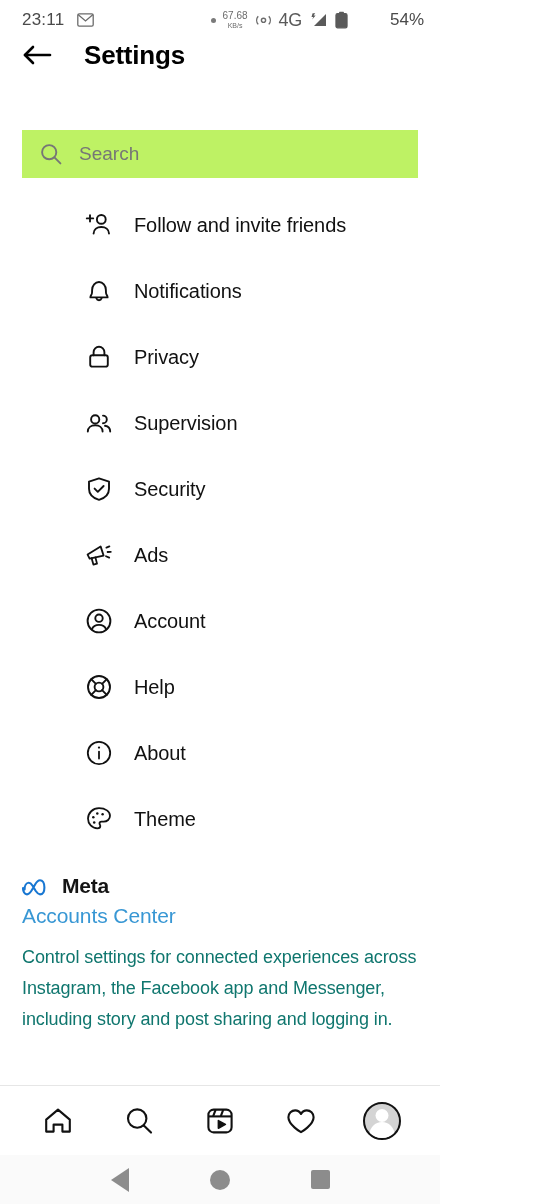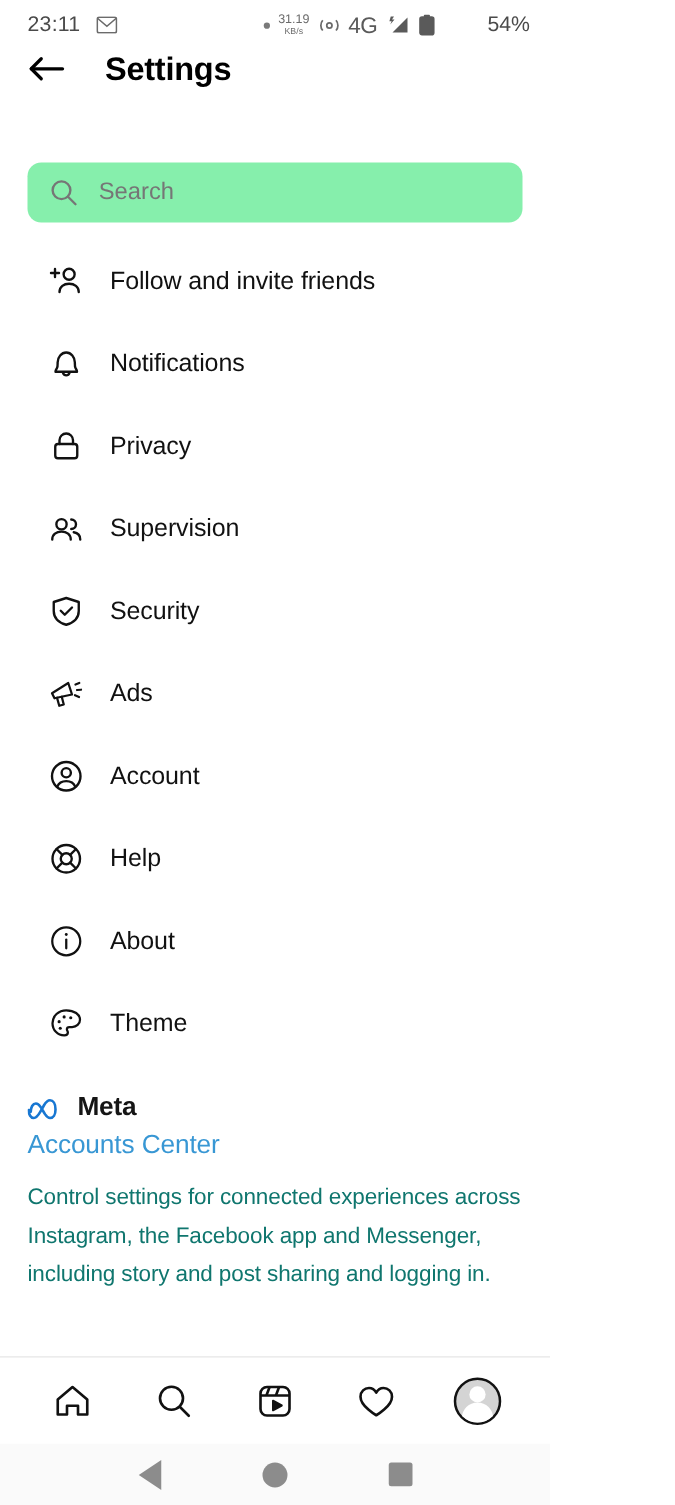--- a/index.html
+++ b/index.html
@@ -71,40 +71,40 @@
   .content {
     flex: 1 1 auto;
     overflow: hidden;
     position: relative;
   }
 
   
   .search-wrap { padding: 27px 22px 0 22px; }
   .search-box {
     height: 48px;
-    background: #86efac;
-    border-radius: 11px;
+    background: #bef264;
+    border-radius: 0;
     display: flex;
     align-items: center;
     padding: 0 18px;
     gap: 17px;
   }
   .search-input {
     border: none;
     outline: none;
     background: transparent;
     font-family: "Liberation Sans", sans-serif;
     font-size: 19px;
     color: #707070;
     width: 100%;
   }
   .search-input::placeholder { color: #767676; }
 
   
-  .menu { padding: 14px 0 0 16px; }
+  .menu { padding: 14px 0 0 16px; margin-left: 46px; }
   .menu-item {
     height: 66px;
     display: flex;
     align-items: center;
     padding: 0 22px;
     gap: 20px;
   }
   .menu-icon {
     width: 30px; height: 30px;
     display: flex; align-items: center; justify-content: center;
@@ -209,21 +209,21 @@
       <span>
         <svg width="17" height="14" viewBox="0 0 17 14" fill="none" stroke="#6b6b6b" stroke-width="1.3">
           <rect x="0.8" y="0.8" width="15.4" height="12.4" rx="1.4"></rect>
           <path d="M1 1.6 L8.5 8 L16 1.6"></path>
         </svg>
       </span>
     </div>
     <div class="sb-right">
       <span class="sb-dot"></span>
       <span class="sb-rate">
-        <span class="n">31.19</span>
+        <span class="n">67.68</span>
         <span class="u">KB/s</span>
       </span>
       <span>
         <svg width="17" height="15" viewBox="0 0 17 15" fill="none" stroke="#6b6b6b" stroke-width="1.4">
           <path d="M3.2 11.4a6.3 6.3 0 0 1 0-8.2"></path>
           <path d="M13.8 11.4a6.3 6.3 0 0 0 0-8.2"></path>
           <circle cx="8.5" cy="7.3" r="2.1"></circle>
         </svg>
       </span>
       <span class="sb-net">4G</span>

